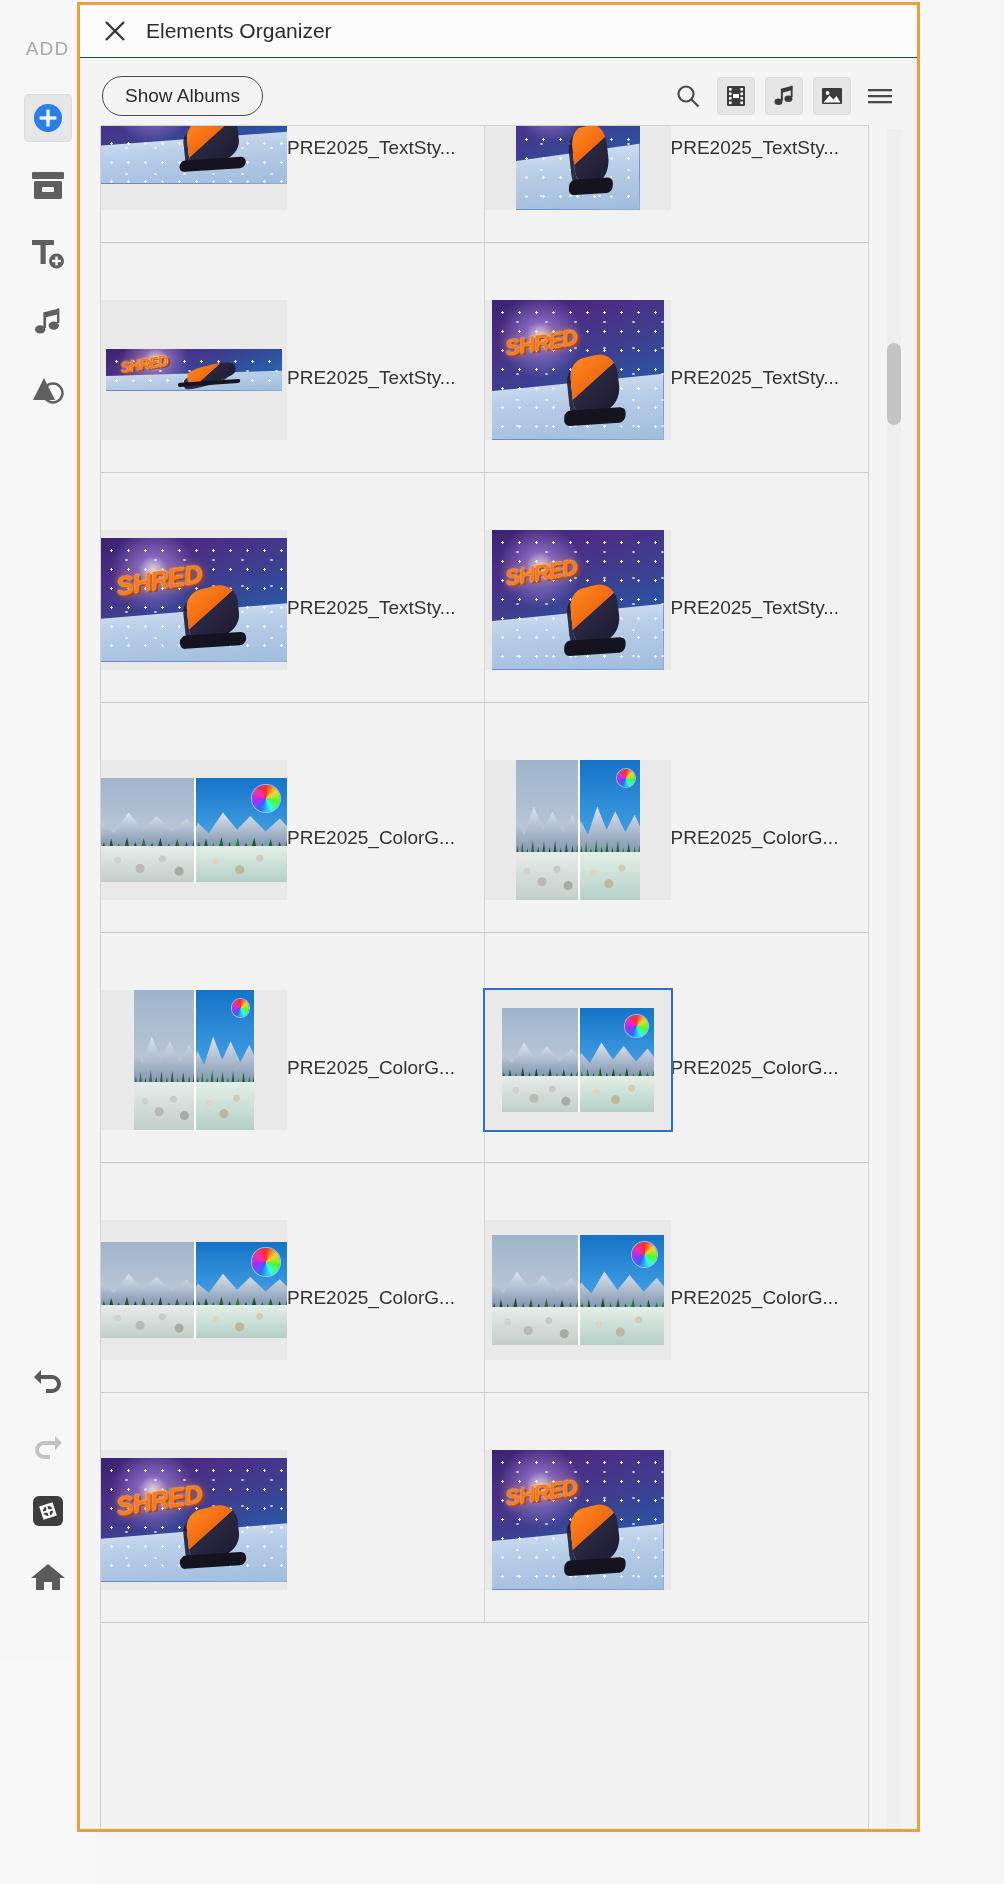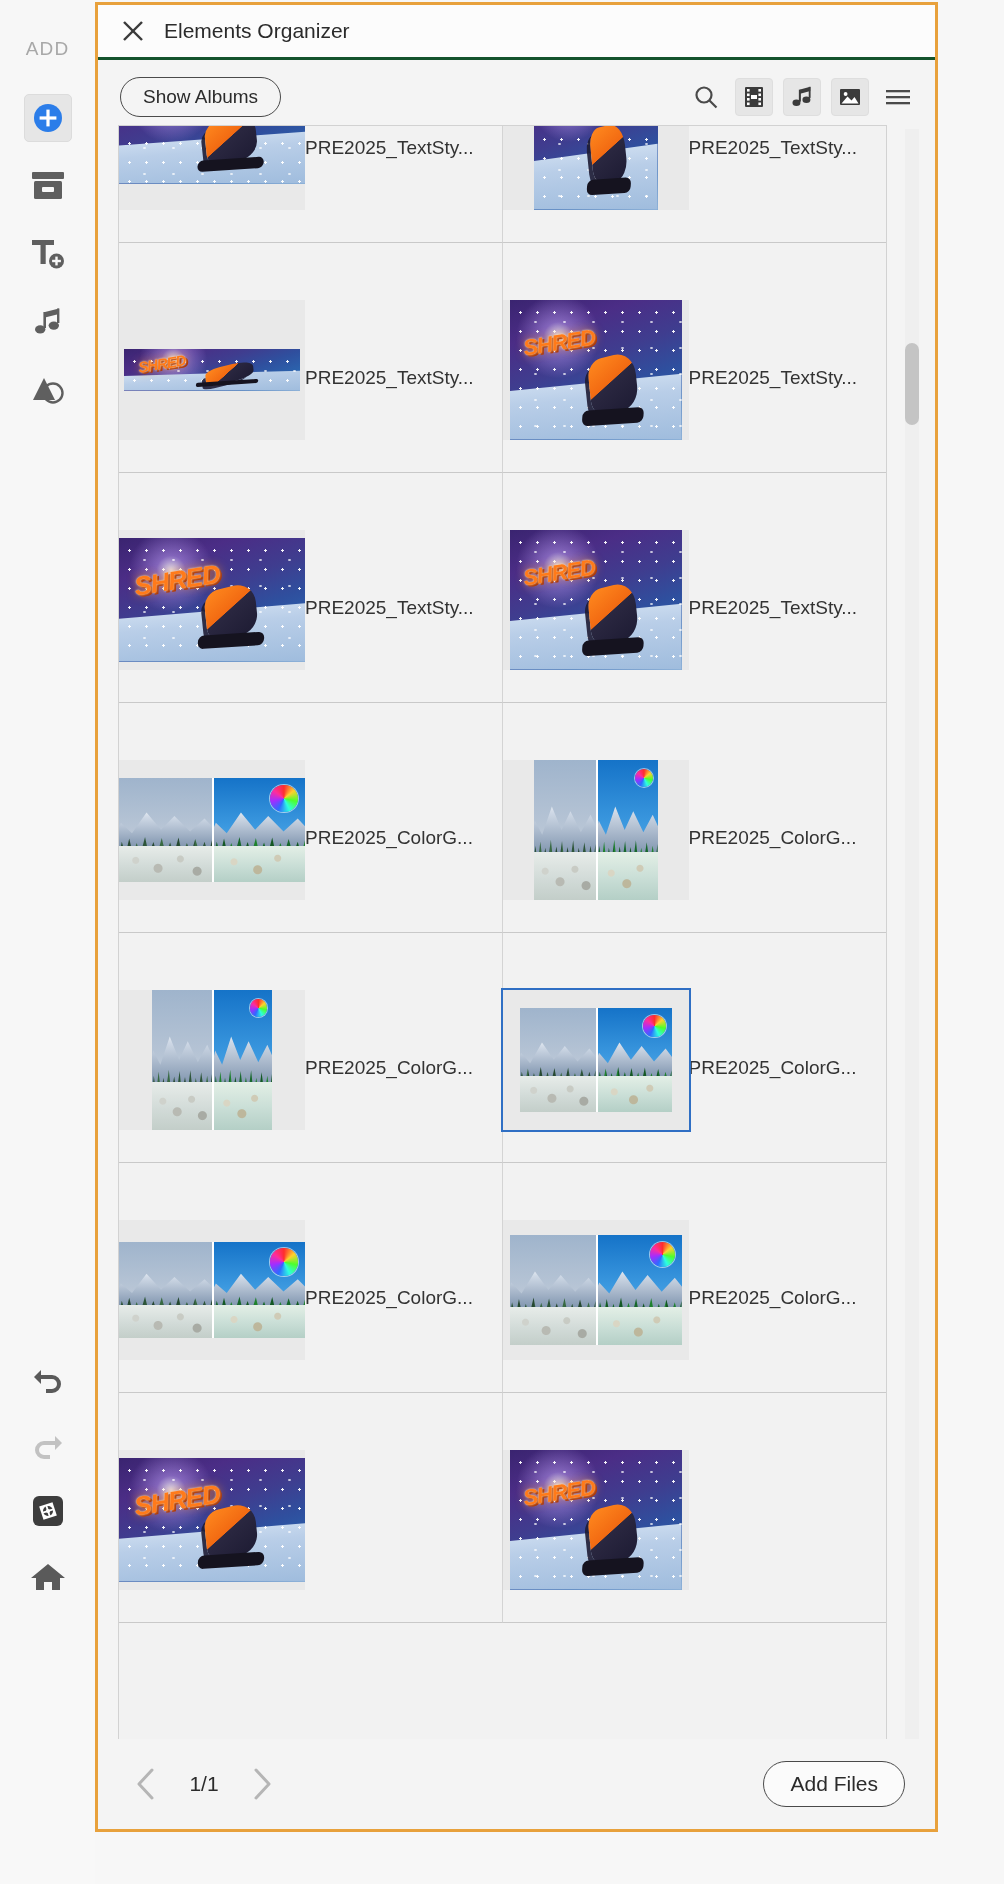--- a/index.html
+++ b/index.html
@@ -61,21 +61,21 @@
     position: absolute;
     left: 0;
     bottom: 50px;
     width: 95px;
   }
   .rail-bottom .rail-btn { height: 66px; }
 
   
   .dialog {
     position: absolute;
-    left: 95px;
+    left: 77px;
     top: 2px;
     width: 843px;
     height: 1830px;
     background: #fcfcfc;
     border: 3px solid #e8a13c;
     display: flex;
     flex-direction: column;
   }
 
   .dlg-titlebar {
@@ -98,21 +98,21 @@
     font-family: "Liberation Sans", sans-serif;
   }
 
   .dlg-toolbar {
     height: 64px;
     flex: 0 0 64px;
     background: #f4f4f4;
     display: flex;
     align-items: center;
     padding: 12px 18px 0 22px;
-    border-top: 3px solid #14532d;
+    border-top: 1px solid #14532d;
   }
   .show-albums {
     height: 40px;
     padding: 0 22px;
     border: 1px solid #4a4a4a;
     border-radius: 20px;
     background: #f4f4f4;
     font-size: 19px;
     color: #2b2b2b;
     display: flex;
@@ -799,31 +799,17 @@
 
         </div>
       </div>
 
       <div class="vscroll">
         <div class="vscroll-track"></div>
         <div class="vscroll-thumb"></div>
       </div>
     </div>
 
-    <div class="dlg-footer">
-      <span class="pager-arrow">
-        <svg width="22" height="34" viewBox="0 0 22 34">
-          <polyline points="17,3 4,17 17,31" fill="none" stroke="#b5b5b5" stroke-width="3" stroke-linecap="round" stroke-linejoin="round"></polyline>
-        </svg>
-      </span>
-      <span class="pager-count">1/1</span>
-      <span class="pager-arrow">
-        <svg width="22" height="34" viewBox="0 0 22 34">
-          <polyline points="5,3 18,17 5,31" fill="none" stroke="#b5b5b5" stroke-width="3" stroke-linecap="round" stroke-linejoin="round"></polyline>
-        </svg>
-      </span>
-      <span class="add-files">Add Files</span>
-    </div>
 
   </div>
 
   <div class="right-gap"></div>
 </div>
 
 </body></html>

